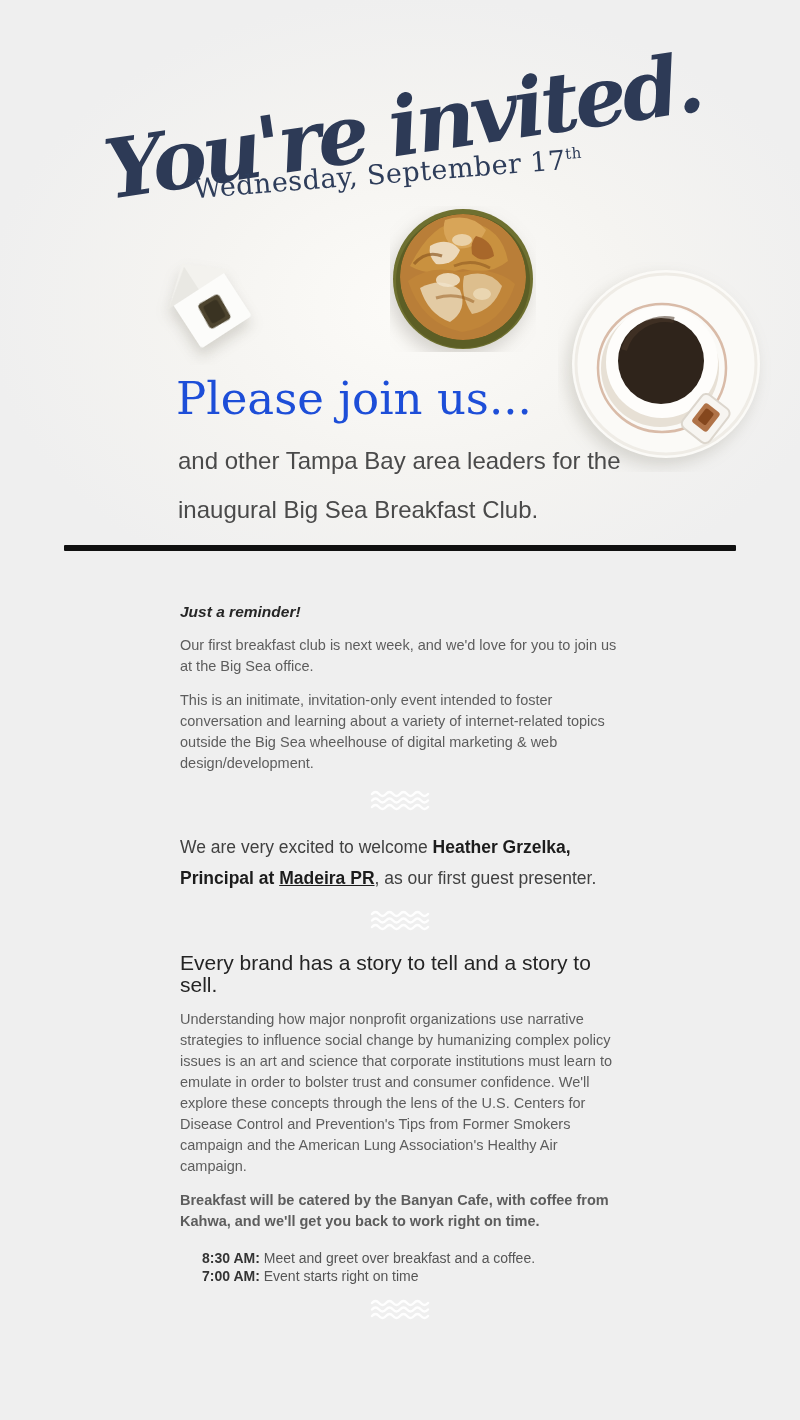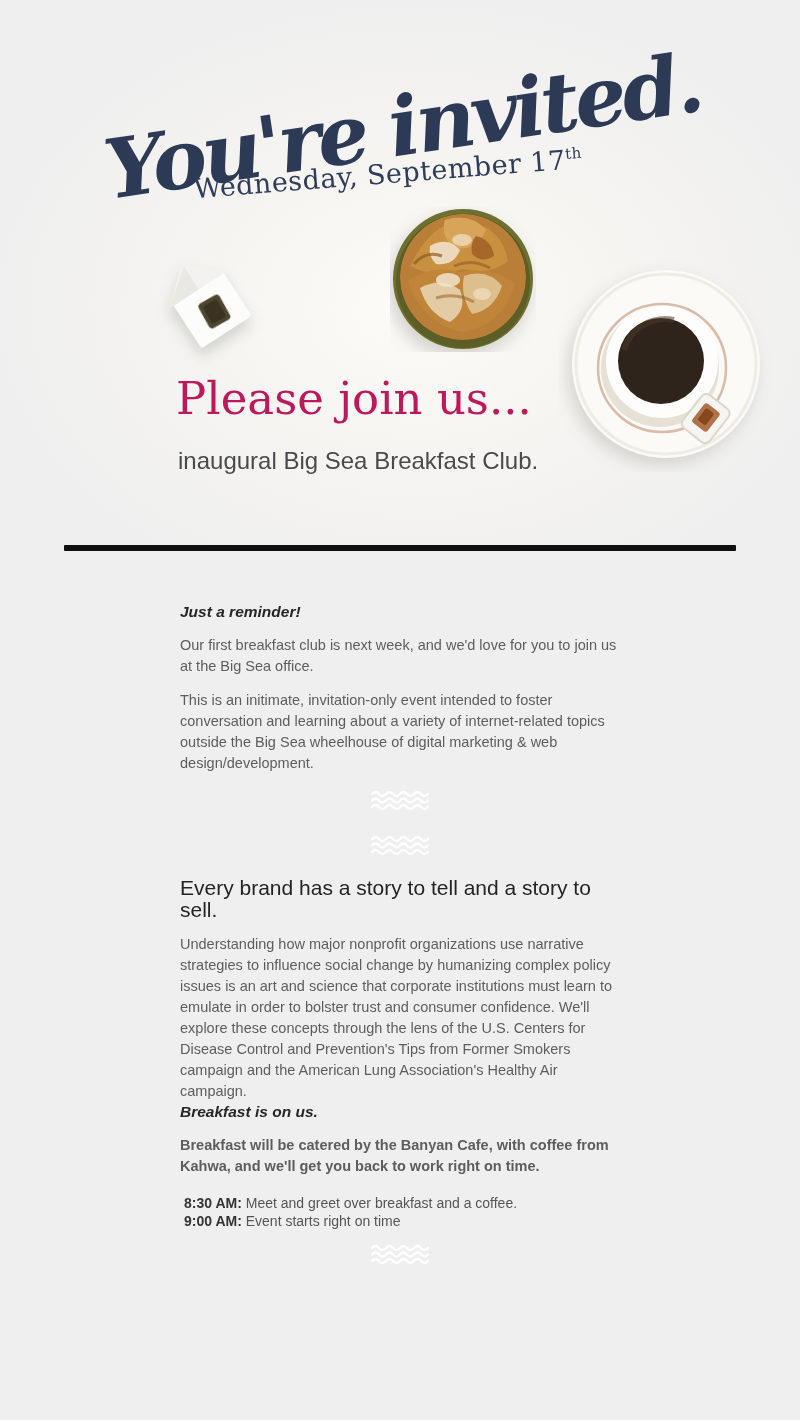--- a/index.html
+++ b/index.html
@@ -31,21 +31,21 @@
     color:#2e3d5a;
     transform:rotate(-4.5deg);transform-origin:50% 50%;
     white-space:nowrap;
   }
   .event-date sup{font-size:15px;vertical-align:super;}
   .photo-obj{position:absolute;}
   .hero-heading{
     position:absolute;left:176px;top:372px;margin:0;
     font-family:"DejaVu Serif","Liberation Serif",serif;
     font-weight:normal;
-    font-size:45px;color:#be185d;letter-spacing:0px;
+    font-size:45px;color:#1d4ed8;letter-spacing:0px;
     white-space:nowrap;
   }
   .hero-subtitle{
     position:absolute;left:178px;top:436px;
     font-size:24px;line-height:49px;color:#4a4a4a;
   }
   .rule{
     position:absolute;left:64px;top:545px;width:672px;height:6px;
     background:#101010;border-radius:1px;
   }
@@ -66,21 +66,21 @@
   }
   .welcome b{color:#1c1c1c;}
   .welcome a{color:#1c1c1c;font-weight:bold;text-decoration:underline;cursor:pointer;}
   .talk-title{margin-top:19px;}
   .talk-tagline{
     margin:20px 0 0 0;font-size:21px;line-height:22px;color:#242424;
   }
   .talk-body{margin-top:7px;}
   .breakfast-heading{margin-top:30px;}
   .breakfast-body{margin-top:9px;font-weight:bold;}
-  .schedule{margin:17px 0 0 4px;}
+  .schedule{margin:17px 0 0 22px;}
   .schedule-row{font-size:14px;line-height:18px;color:#555;}
   .schedule-row b{color:#333;}
 </style>
 </head>
 <body>
 
 <div class="page">
 
   <div class="hero-bg"></div>
 
@@ -139,20 +139,21 @@
         <rect x="134" y="136" width="34" height="42" rx="6" fill="#f7f5f1" stroke="#dcd6cd" stroke-width="2"></rect>
         <rect x="141" y="144" width="19" height="24" rx="3" fill="#a35c2a" opacity=".85"></rect>
         <rect x="145" y="148" width="10" height="15" rx="2" fill="#7e4016" opacity=".85"></rect>
       </g>
     </g>
   </svg>
 
   <h1 class="hero-heading">Please join us...</h1>
 
   <div class="hero-subtitle">
+    <div>and other Tampa Bay area leaders for the</div>
     <div>inaugural Big Sea Breakfast Club.</div>
   </div>
 
   <div class="rule"></div>
 
   <div class="content">
 
     <h3>Just a reminder!</h3>
     <p>Our first breakfast club is next week, and we'd love for you to join us at the Big Sea office.</p>
     <p>This is an initimate, invitation-only event intended to foster conversation and learning about a variety of internet-related topics outside the Big Sea wheelhouse of digital marketing &amp; web design/development.</p>
@@ -160,40 +161,40 @@
     <div class="squiggle">
       <svg width="62" height="24" viewBox="0 0 62 24">
         <g fill="none" stroke="#ffffff" stroke-width="2.4" stroke-linecap="round" opacity=".95">
           <path d="M2 5 q3.5 -4 7 0 t7 0 t7 0 t7 0 t7 0 t7 0 t7 0 t7 0"></path>
           <path d="M2 11.5 q3.5 -4 7 0 t7 0 t7 0 t7 0 t7 0 t7 0 t7 0 t7 0"></path>
           <path d="M2 18 q3.5 -4 7 0 t7 0 t7 0 t7 0 t7 0 t7 0 t7 0 t7 0"></path>
         </g>
       </svg>
     </div>
 
+    <p class="welcome"><span>We are very excited to welcome </span><b>Heather Grzelka, Principal at </b><a>Madeira PR</a><span>, as our first guest presenter.</span></p>
 
     <div class="squiggle">
       <svg width="62" height="24" viewBox="0 0 62 24">
         <g fill="none" stroke="#ffffff" stroke-width="2.4" stroke-linecap="round" opacity=".95">
           <path d="M2 5 q3.5 -4 7 0 t7 0 t7 0 t7 0 t7 0 t7 0 t7 0 t7 0"></path>
           <path d="M2 11.5 q3.5 -4 7 0 t7 0 t7 0 t7 0 t7 0 t7 0 t7 0 t7 0"></path>
           <path d="M2 18 q3.5 -4 7 0 t7 0 t7 0 t7 0 t7 0 t7 0 t7 0 t7 0"></path>
         </g>
       </svg>
     </div>
 
     <p class="talk-tagline">Every brand has a story to tell and a story to sell.</p>
     <p class="talk-body">Understanding how major nonprofit organizations use narrative strategies to influence social change by humanizing complex policy issues is an art and science that corporate institutions must learn to emulate in order to bolster trust and consumer confidence. We'll explore these concepts through the lens of the U.S. Centers for Disease Control and Prevention's Tips from Former Smokers campaign and the American Lung Association's Healthy Air campaign.</p>
 
-    <h3 class="breakfast-heading">Breakfast is on us.</h3>
     <p class="breakfast-body">Breakfast will be catered by the Banyan Cafe, with coffee from Kahwa, and we'll get you back to work right on time.</p>
 
     <div class="schedule">
       <div class="schedule-row"><b>8:30 AM:</b><span> Meet and greet over breakfast and a coffee.</span></div>
-      <div class="schedule-row"><b>9:00 AM:</b><span> Event starts right on time</span></div>
+      <div class="schedule-row"><b>7:00 AM:</b><span> Event starts right on time</span></div>
     </div>
 
     <div class="squiggle" style="margin-top:13px;">
       <svg width="62" height="24" viewBox="0 0 62 24">
         <g fill="none" stroke="#ffffff" stroke-width="2.4" stroke-linecap="round" opacity=".95">
           <path d="M2 5 q3.5 -4 7 0 t7 0 t7 0 t7 0 t7 0 t7 0 t7 0 t7 0"></path>
           <path d="M2 11.5 q3.5 -4 7 0 t7 0 t7 0 t7 0 t7 0 t7 0 t7 0 t7 0"></path>
           <path d="M2 18 q3.5 -4 7 0 t7 0 t7 0 t7 0 t7 0 t7 0 t7 0 t7 0"></path>
         </g>
       </svg>

